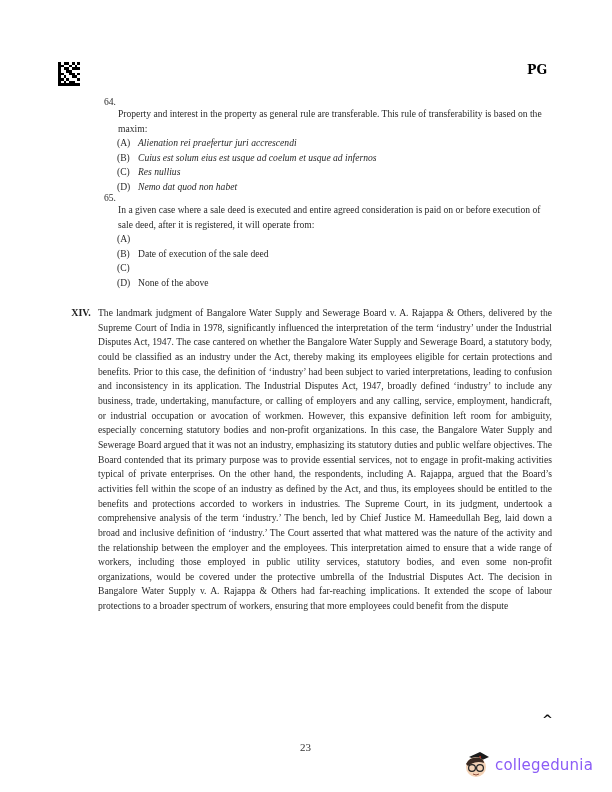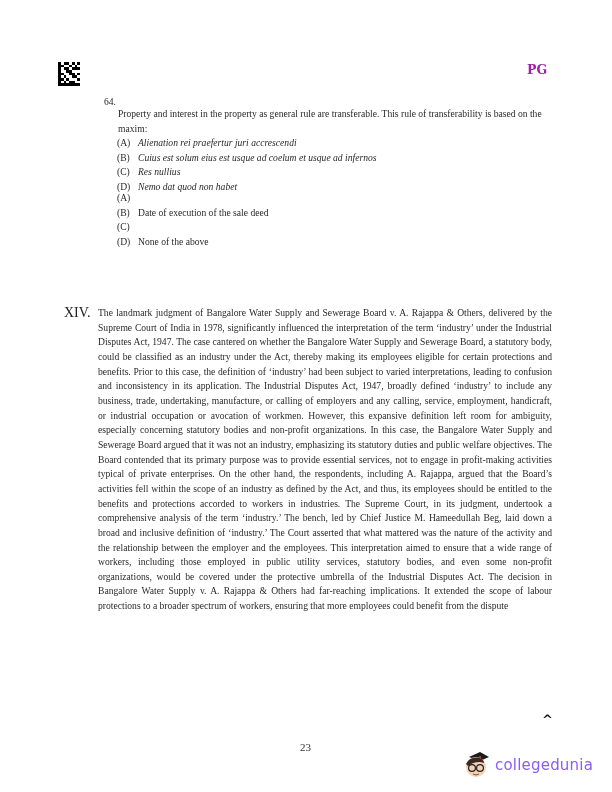--- a/index.html
+++ b/index.html
@@ -2,32 +2,32 @@
 <html><head>
   <meta charset="utf-8">
   <style>
     html, body { margin: 0; padding: 0; background: #ffffff; }
     body { width: 612px; height: 792px; position: relative; overflow: hidden;
            font-family: "DejaVu Serif", "Liberation Serif", serif; color: #2a2a2a; }
     .qr-grid { position: absolute; left: 58px; top: 62px; width: 22px; height: 24px;
                display: grid; grid-template-columns: repeat(8, 1fr); grid-template-rows: repeat(9, 1fr); }
     .qr-grid span { background: #000; }
     .qr-grid span.w { background: #fff; }
-    .pg { position: absolute; left: 527px; top: 62px; font-size: 12.5px; font-weight: bold; color: #a21caf; }
+    .pg { position: absolute; left: 527px; top: 62px; font-size: 12.5px; font-weight: bold; color: #000000; }
     .q { position: absolute; left: 104px; width: 448px; font-size: 9.6px; line-height: 14.6px; font-family: "Liberation Serif", serif; }
     .q .stem { display: flex; }
     .q .num { width: 14px; flex: none; }
     .q .stem-text { flex: 1; margin-top: 12px; }
     .opts { margin-left: 13px; }
     .opt { display: flex; }
     .opt .lab { width: 21px; flex: none; }
     .opt .txt.italic { font-style: italic; }
     .passage { position: absolute; left: 64px; top: 306px; width: 488px; display: flex;
                font-family: "Liberation Serif", serif; font-size: 9.6px; line-height: 14.65px; }
-    .passage .roman { width: 34px; flex: none; font-weight: normal; font-size: 14px; color: #222; }
+    .passage .roman { width: 34px; flex: none; font-weight: bold; font-size: 10px; color: #222; text-align: center; }
     .passage .ptext { flex: 1; text-align: justify; }
     .pagenum { position: absolute; left: 300px; top: 741px; font-size: 11px; font-family: Liberation Serif, serif; color: #333; }
     .caret { position: absolute; left: 542px; top: 712px; font-size: 13px; font-weight: bold; font-family: "DejaVu Sans", sans-serif; color: #111; }
     .logo { position: absolute; left: 462px; top: 750px; display: flex; align-items: center; }
     .mascot { width: 30px; height: 30px; position: relative; }
     .logo-text { font-family: "DejaVu Sans", sans-serif; font-size: 15px; color: #8b5cf6; margin-left: 3px; letter-spacing: 0.2px; }
   </style>
 </head>
 <body>
 
@@ -127,20 +127,24 @@
         <span class="txt italic">Res nullius</span>
       </div>
     <div class="opt">
         <span class="lab">(D)</span>
         <span class="txt italic">Nemo dat quod non habet</span>
       </div>
   </div>
 </div>
 
 <div class="q" style="top:191px;">
+  <div class="stem">
+    <span class="num">65.</span>
+    <span class="stem-text">In a given case where a sale deed is executed and entire agreed consideration is paid on or before execution of sale deed, after it is registered, it will operate from:</span>
+  </div>
   <div class="opts">
     <div class="opt">
         <span class="lab">(A)</span>
       </div>
     <div class="opt">
         <span class="lab">(B)</span>
         <span class="txt">Date of execution of the sale deed</span>
       </div>
     <div class="opt">
         <span class="lab">(C)</span>

